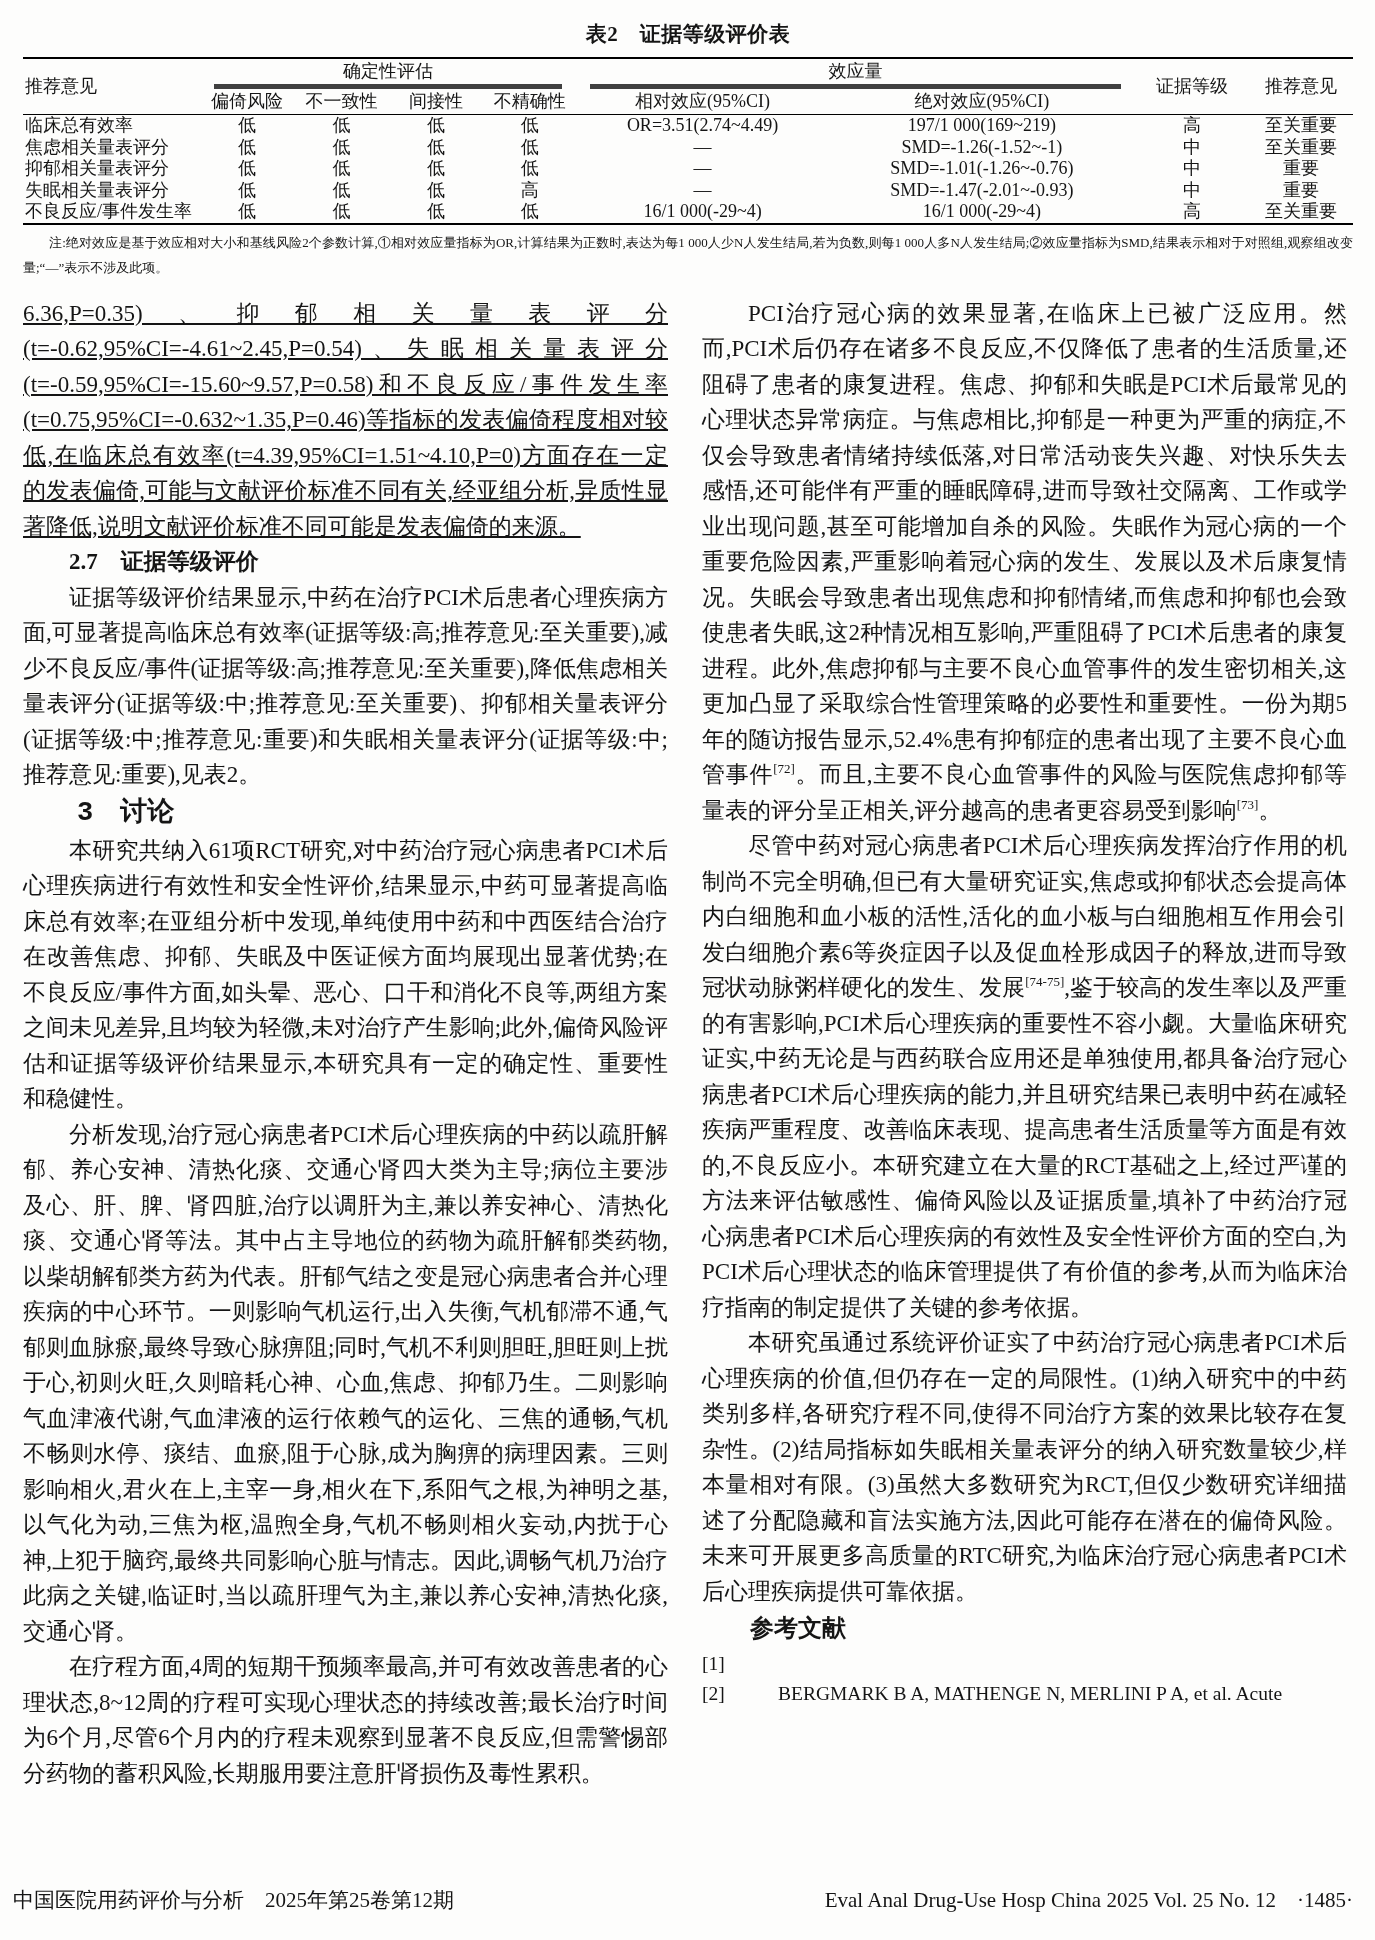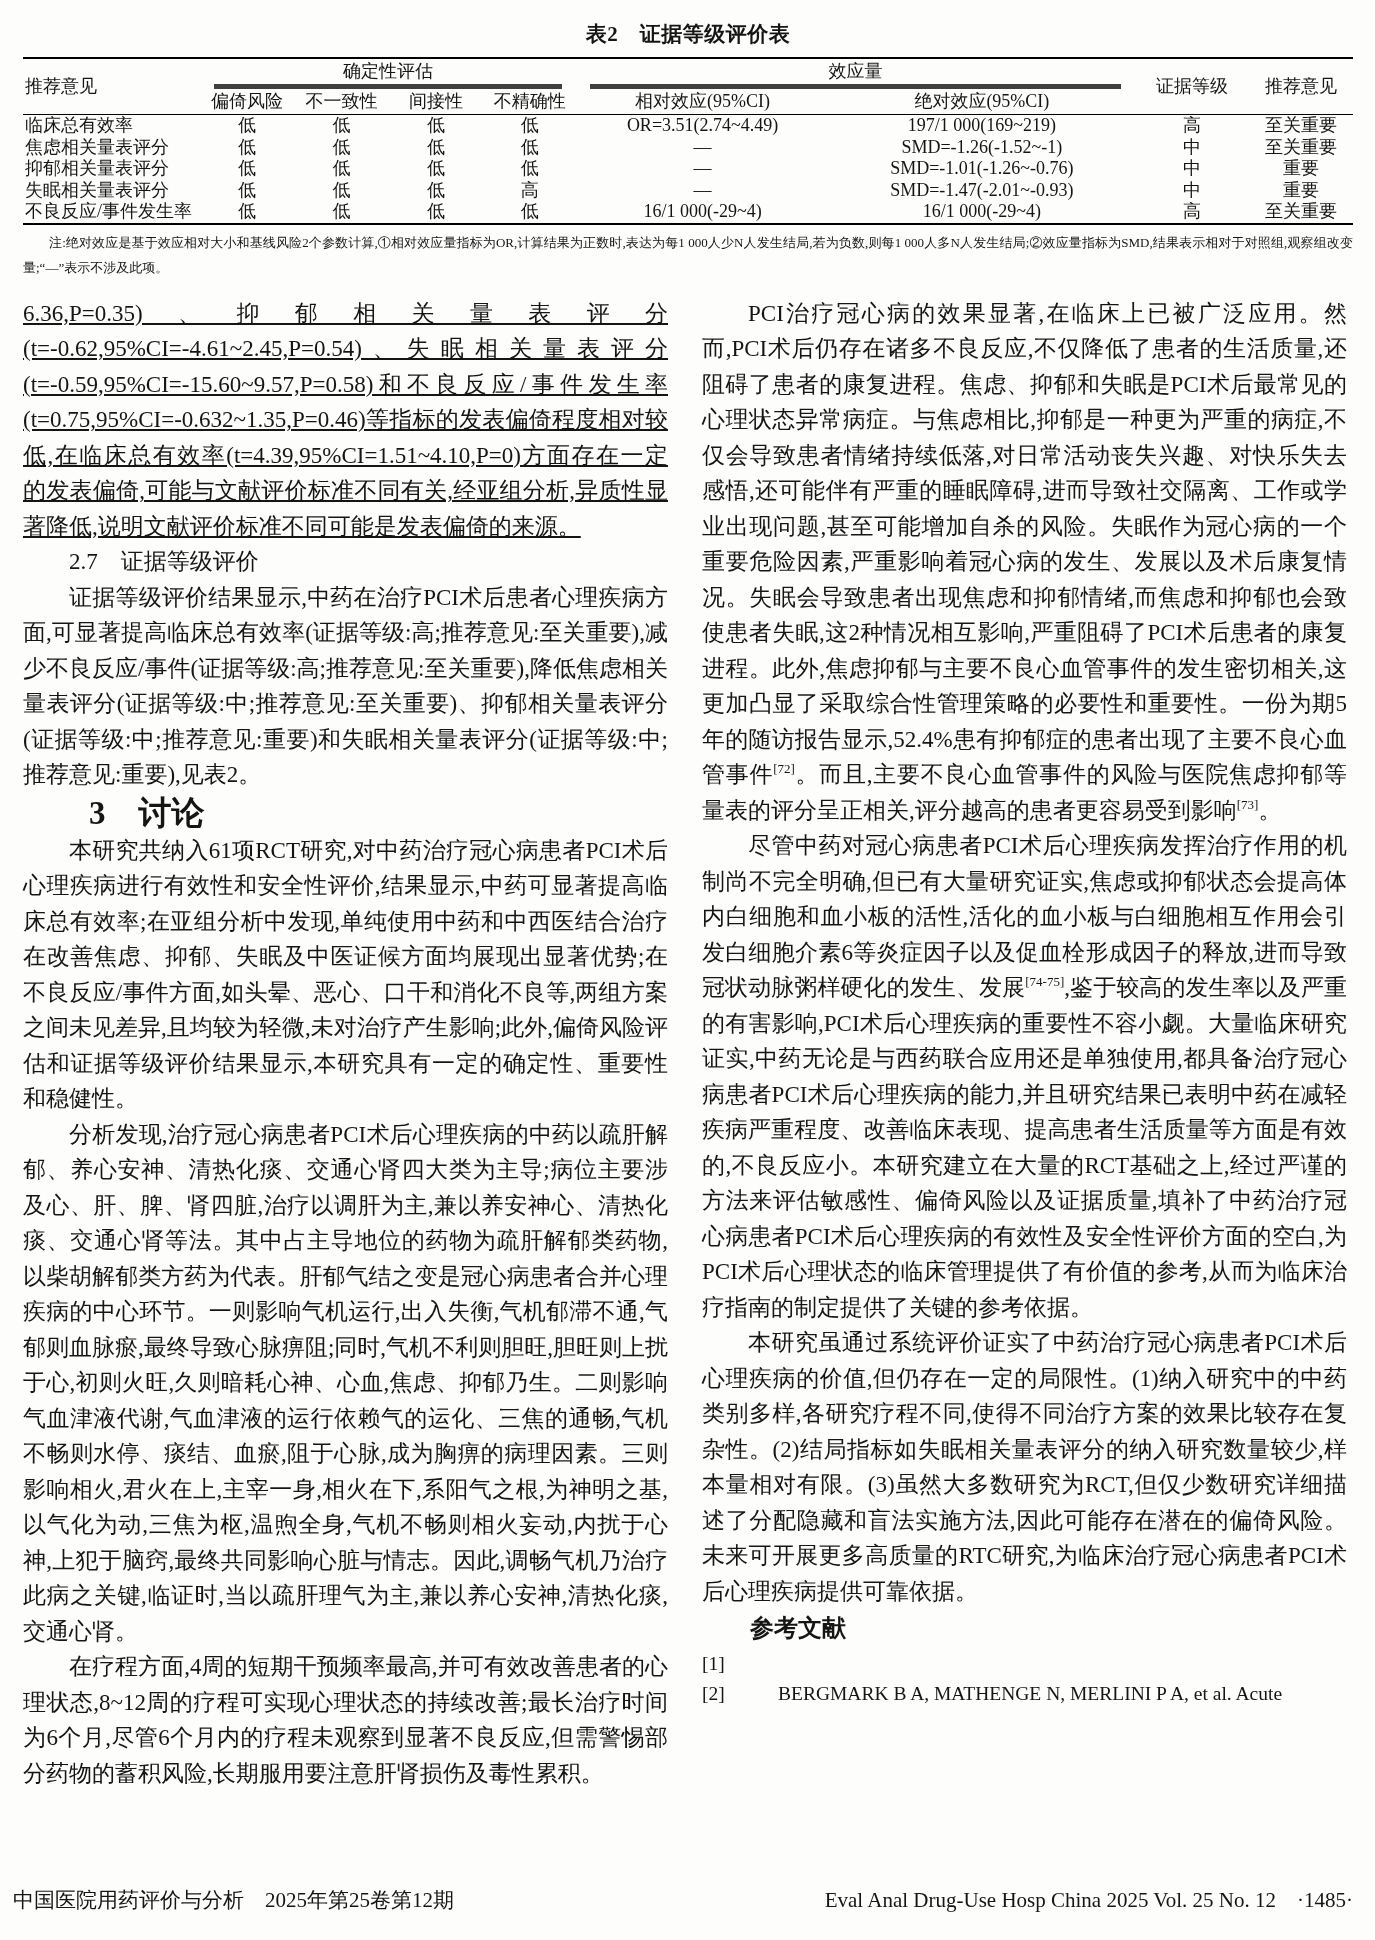--- a/index.html
+++ b/index.html
@@ -36,22 +36,22 @@
     text-align:justify; text-indent:2em; margin:5px 0 0;
   }
 
   .columns { display:flex; gap:34px; margin-top:15px; }
   .col {
     flex:0 0 645px; width:645px;
     font-size:23px; line-height:35.5px; text-align:justify;
   }
   .col p { margin:0; text-indent:2em; }
   .col p.cont { text-indent:0;text-decoration:underline; }
-  .h-sub { font-weight:normal; font-size:23px; line-height:35.5px; margin:0; }
-  .h-main { font-weight:bold; font-size:33px; line-height:40px; margin:0; }
+  .h-sub { font-weight:bold; font-size:23px; line-height:35.5px; margin:0; }
+  .h-main { font-weight:bold; font-size:27px; line-height:40px; margin:0;font-family:Liberation Mono, monospace; }
   .h-refs { font-weight:bold; font-size:24px; line-height:38px; margin:0; }
   sup { font-size:13px; line-height:0; vertical-align:super; }
 
   .refs { font-size:19.5px; line-height:29.5px; margin-top:2px; }
   .ref { display:flex; }
   .ref-num { flex:0 0 76px; }
   .ref-text { flex:1; text-align:justify; }
 
   .footer {
     position:absolute; left:13px; right:22px; top:1887px;

